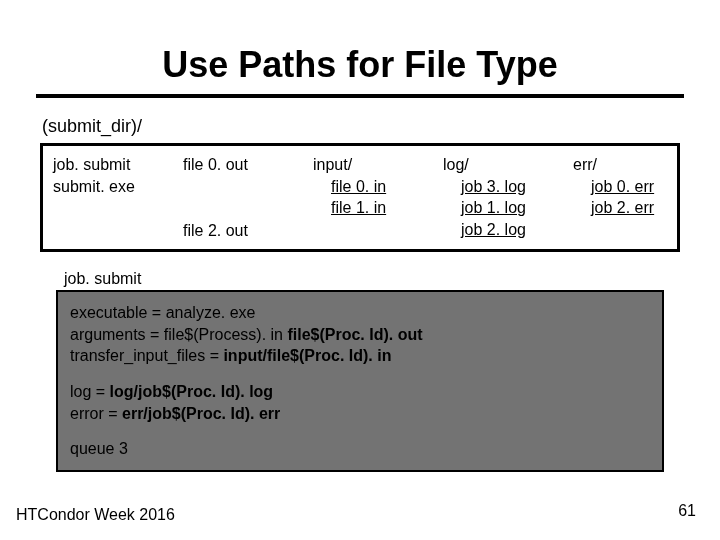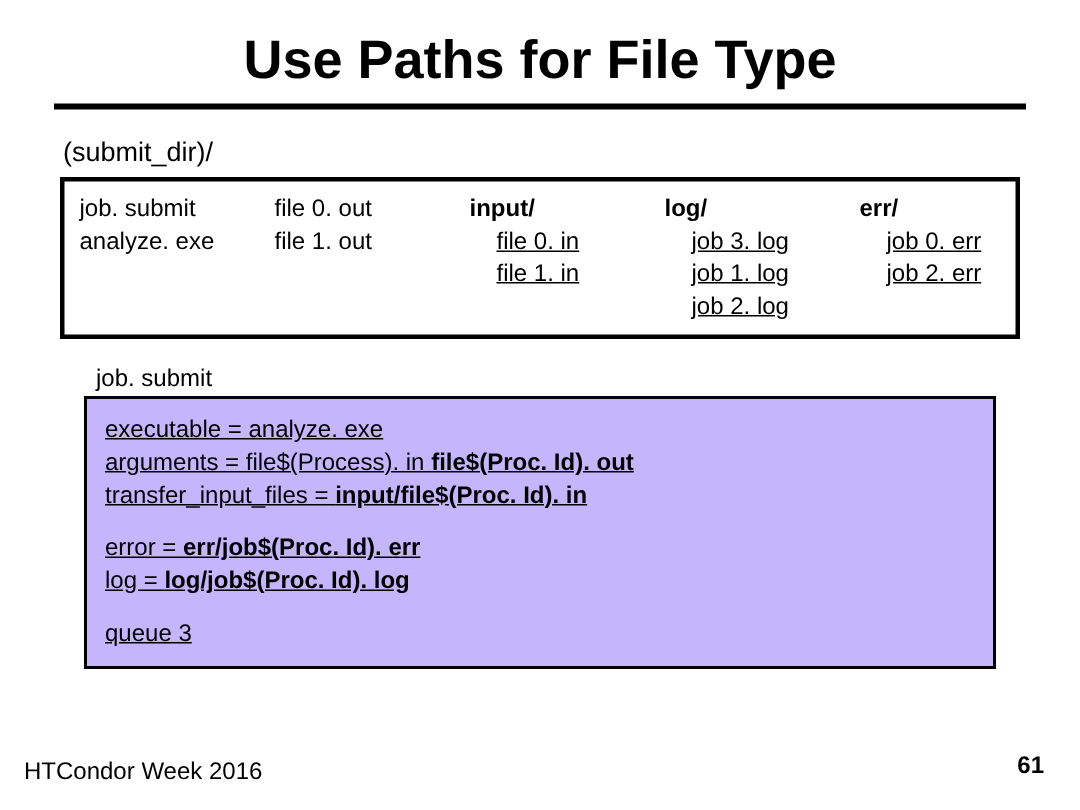--- a/index.html
+++ b/index.html
@@ -1,53 +1,53 @@
 <!DOCTYPE html>
 <html><head>
 <meta charset="utf-8">
 <style>
   * { box-sizing: border-box; margin: 0; padding: 0; }
   html, body { width: 720px; height: 540px; background: #fff; font-family: Arial, Helvetica, sans-serif; }
-  .slide { width: 720px; height: 540px; position: relative; padding: 19px 36px 0 36px; }
+  .slide { width: 720px; height: 540px; position: relative; padding: 44px 36px 0 36px; }
   .title { font-size: 36px; font-weight: bold; text-align: center; padding: 0 0 8px 0; border-bottom: 4px solid #000; margin-bottom: 18px; }
   .dir-label { font-size: 18px; margin: 0 0 6px 6px; }
   .file-box { border: 3px solid #000; padding: 8px 10px; display: flex; gap: 0; margin: 0 4px 18px 4px; }
   .col { display: flex; flex-direction: column; font-size: 16px; line-height: 1.35; }
   .col.c1 { flex: 0 0 130px; }
-  .col.c2 { flex: 0 0 130px; }
+  .col.c2 { flex: 0 0 130px; gap: 44px; }
   .col.c3 { flex: 0 0 130px; }
   .col.c4 { flex: 0 0 130px; }
   .col.c5 { flex: 1; }
-  .col .hd { font-weight: bold; }
+  .col .hd { font-weight: normal; }
   .col .it { padding-left: 18px; text-decoration: underline; }
   .submit-label { font-size: 16px; margin: 0 0 2px 28px; }
-  .code-box { border: 2px solid #000; background: #c4b5fd; margin: 0 20px; padding: 10px 12px; font-size: 16px; line-height: 1.35; text-decoration: underline; }
+  .code-box { border: 2px solid #000; background: #737373; margin: 0 20px; padding: 10px 12px; font-size: 16px; line-height: 1.35; }
   .code-box .blk { margin-bottom: 14px; }
   .code-box .blk:last-child { margin-bottom: 0; }
   .code-box b { font-weight: bold; }
   .footer-left { position: absolute; left: 16px; bottom: 16px; font-size: 16px; }
-  .footer-right { position: absolute; right: 24px; bottom: 20px; font-size: 16px; font-weight: bold; }
+  .footer-right { position: absolute; right: 24px; bottom: 20px; font-size: 16px; }
 </style>
 </head>
 <body>
 
 <div class="slide">
 
   <div class="title">Use Paths for File Type</div>
 
   <div class="dir-label">(submit_dir)/</div>
 
   <div class="file-box">
     <div class="col c1">
       <span>job. submit</span>
-      <span>analyze. exe</span>
+      <span>submit. exe</span>
     </div>
     <div class="col c2">
       <span>file 0. out</span>
-      <span>file 1. out</span>
+      <span>file 2. out</span>
     </div>
     <div class="col c3">
       <span class="hd">input/</span>
       <span class="it">file 0. in</span>
       <span class="it">file 1. in</span>
     </div>
     <div class="col c4">
       <span class="hd">log/</span>
       <span class="it">job 3. log</span>
       <span class="it">job 1. log</span>
@@ -62,22 +62,22 @@
 
   <div class="submit-label">job. submit</div>
 
   <div class="code-box">
     <div class="blk">
       <div>executable = analyze. exe</div>
       <div><span>arguments = file$(Process). in </span><b>file$(Proc. Id). out</b></div>
       <div><span>transfer_input_files = </span><b>input/file$(Proc. Id). in</b></div>
     </div>
     <div class="blk">
+      <div><span>log = </span><b>log/job$(Proc. Id). log</b></div>
       <div><span>error = </span><b>err/job$(Proc. Id). err</b></div>
-      <div><span>log = </span><b>log/job$(Proc. Id). log</b></div>
     </div>
     <div class="blk">
       <div>queue 3</div>
     </div>
   </div>
 
   <div class="footer-left">HTCondor Week 2016</div>
   <div class="footer-right">61</div>
 
 </div>

